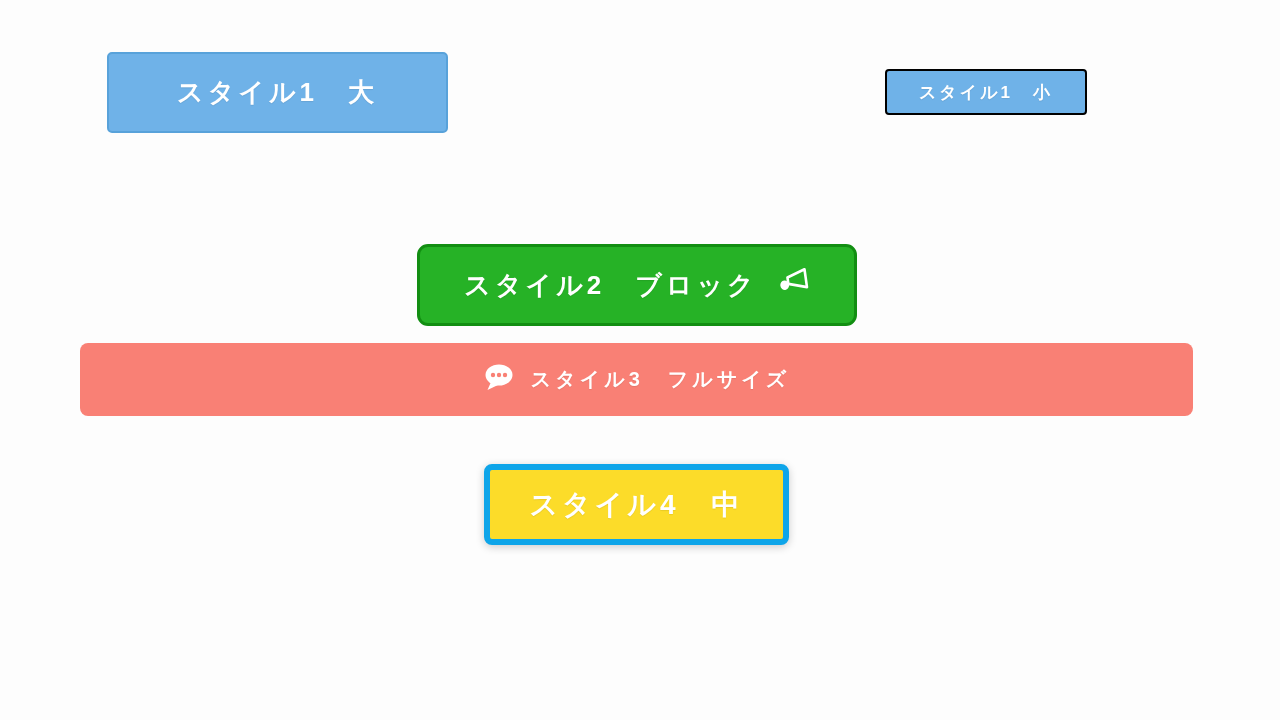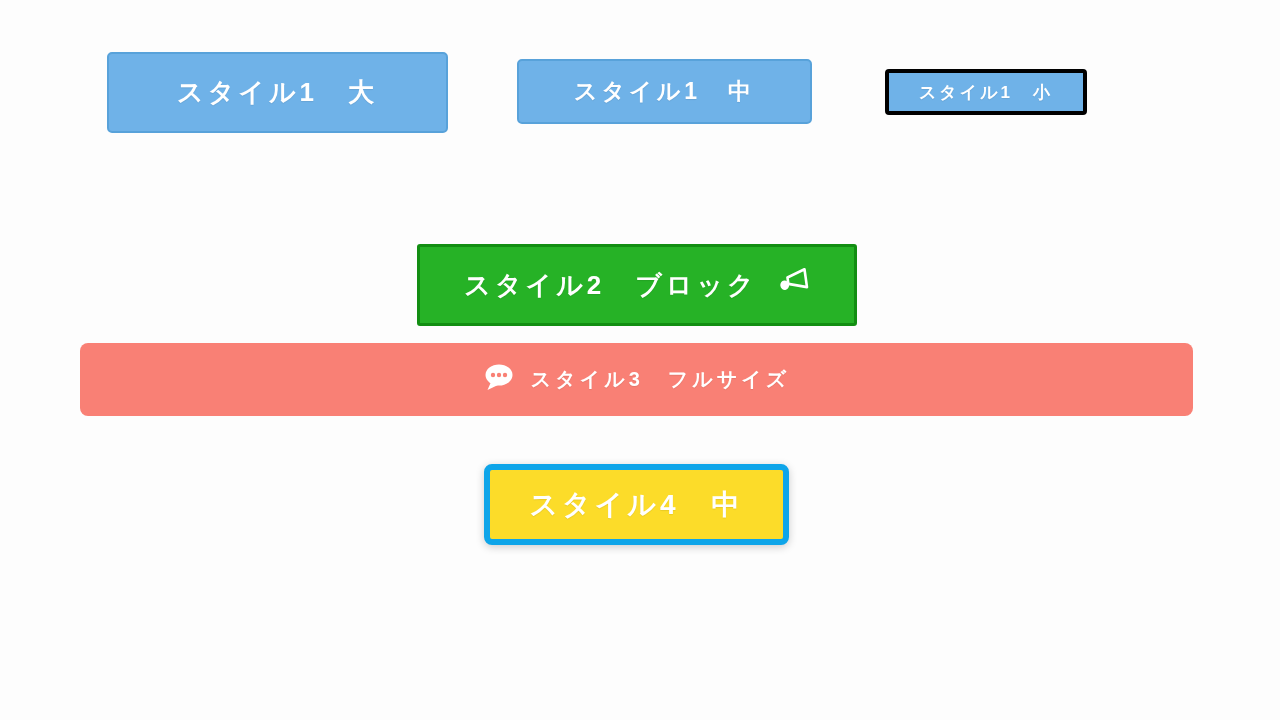--- a/index.html
+++ b/index.html
@@ -34,28 +34,28 @@
     background: #6fb2e8; border: 2px solid #58a2da; border-radius: 5px;
     font-size: 26px;
   }
   .b-style1-medium {
     left: 517px; top: 59px; width: 295px; height: 65px;
     background: #6fb2e8; border: 2px solid #58a2da; border-radius: 5px;
     font-size: 23px;
   }
   .b-style1-small {
     left: 885px; top: 69px; width: 202px; height: 46px;
-    background: #6fb2e8; border: 4px solid #000000; border-radius: 4px;
+    background: #6fb2e8; border: 2px solid #000000; border-radius: 4px;
     font-size: 17px; letter-spacing: 3px;
   }
 
   
   .b-style2-block {
     left: 417px; top: 244px; width: 440px; height: 82px;
-    background: #26b226; border: 3px solid #128e12; border-radius: 3px;
+    background: #26b226; border: 3px solid #128e12; border-radius: 11px;
     font-size: 26px; gap: 18px; justify-content: center;
   }
 
   
   .b-style3-full {
     left: 80px; top: 343px; width: 1113px; height: 73px;
     background: #f98075; border: none; border-radius: 8px;
     font-size: 20px; gap: 16px;
   }
 
@@ -84,23 +84,20 @@
 </style>
 </head>
 <body>
 
 <div class="canvas">
 
   <button class="btn b-style1-large">
     <span class="lbl">スタイル1　大</span>
   </button>
 
-  <button class="btn b-style1-medium">
-    <span class="lbl">スタイル1　中</span>
-  </button>
 
   <button class="btn b-style1-small">
     <span class="lbl">スタイル1　小</span>
   </button>
 
   <button class="btn b-style2-block">
     <span class="lbl">スタイル2　ブロック</span>
     <span class="icon">
       <svg width="34" height="27" viewBox="0 0 34 27">
         <g transform="rotate(-8 17 13)">

